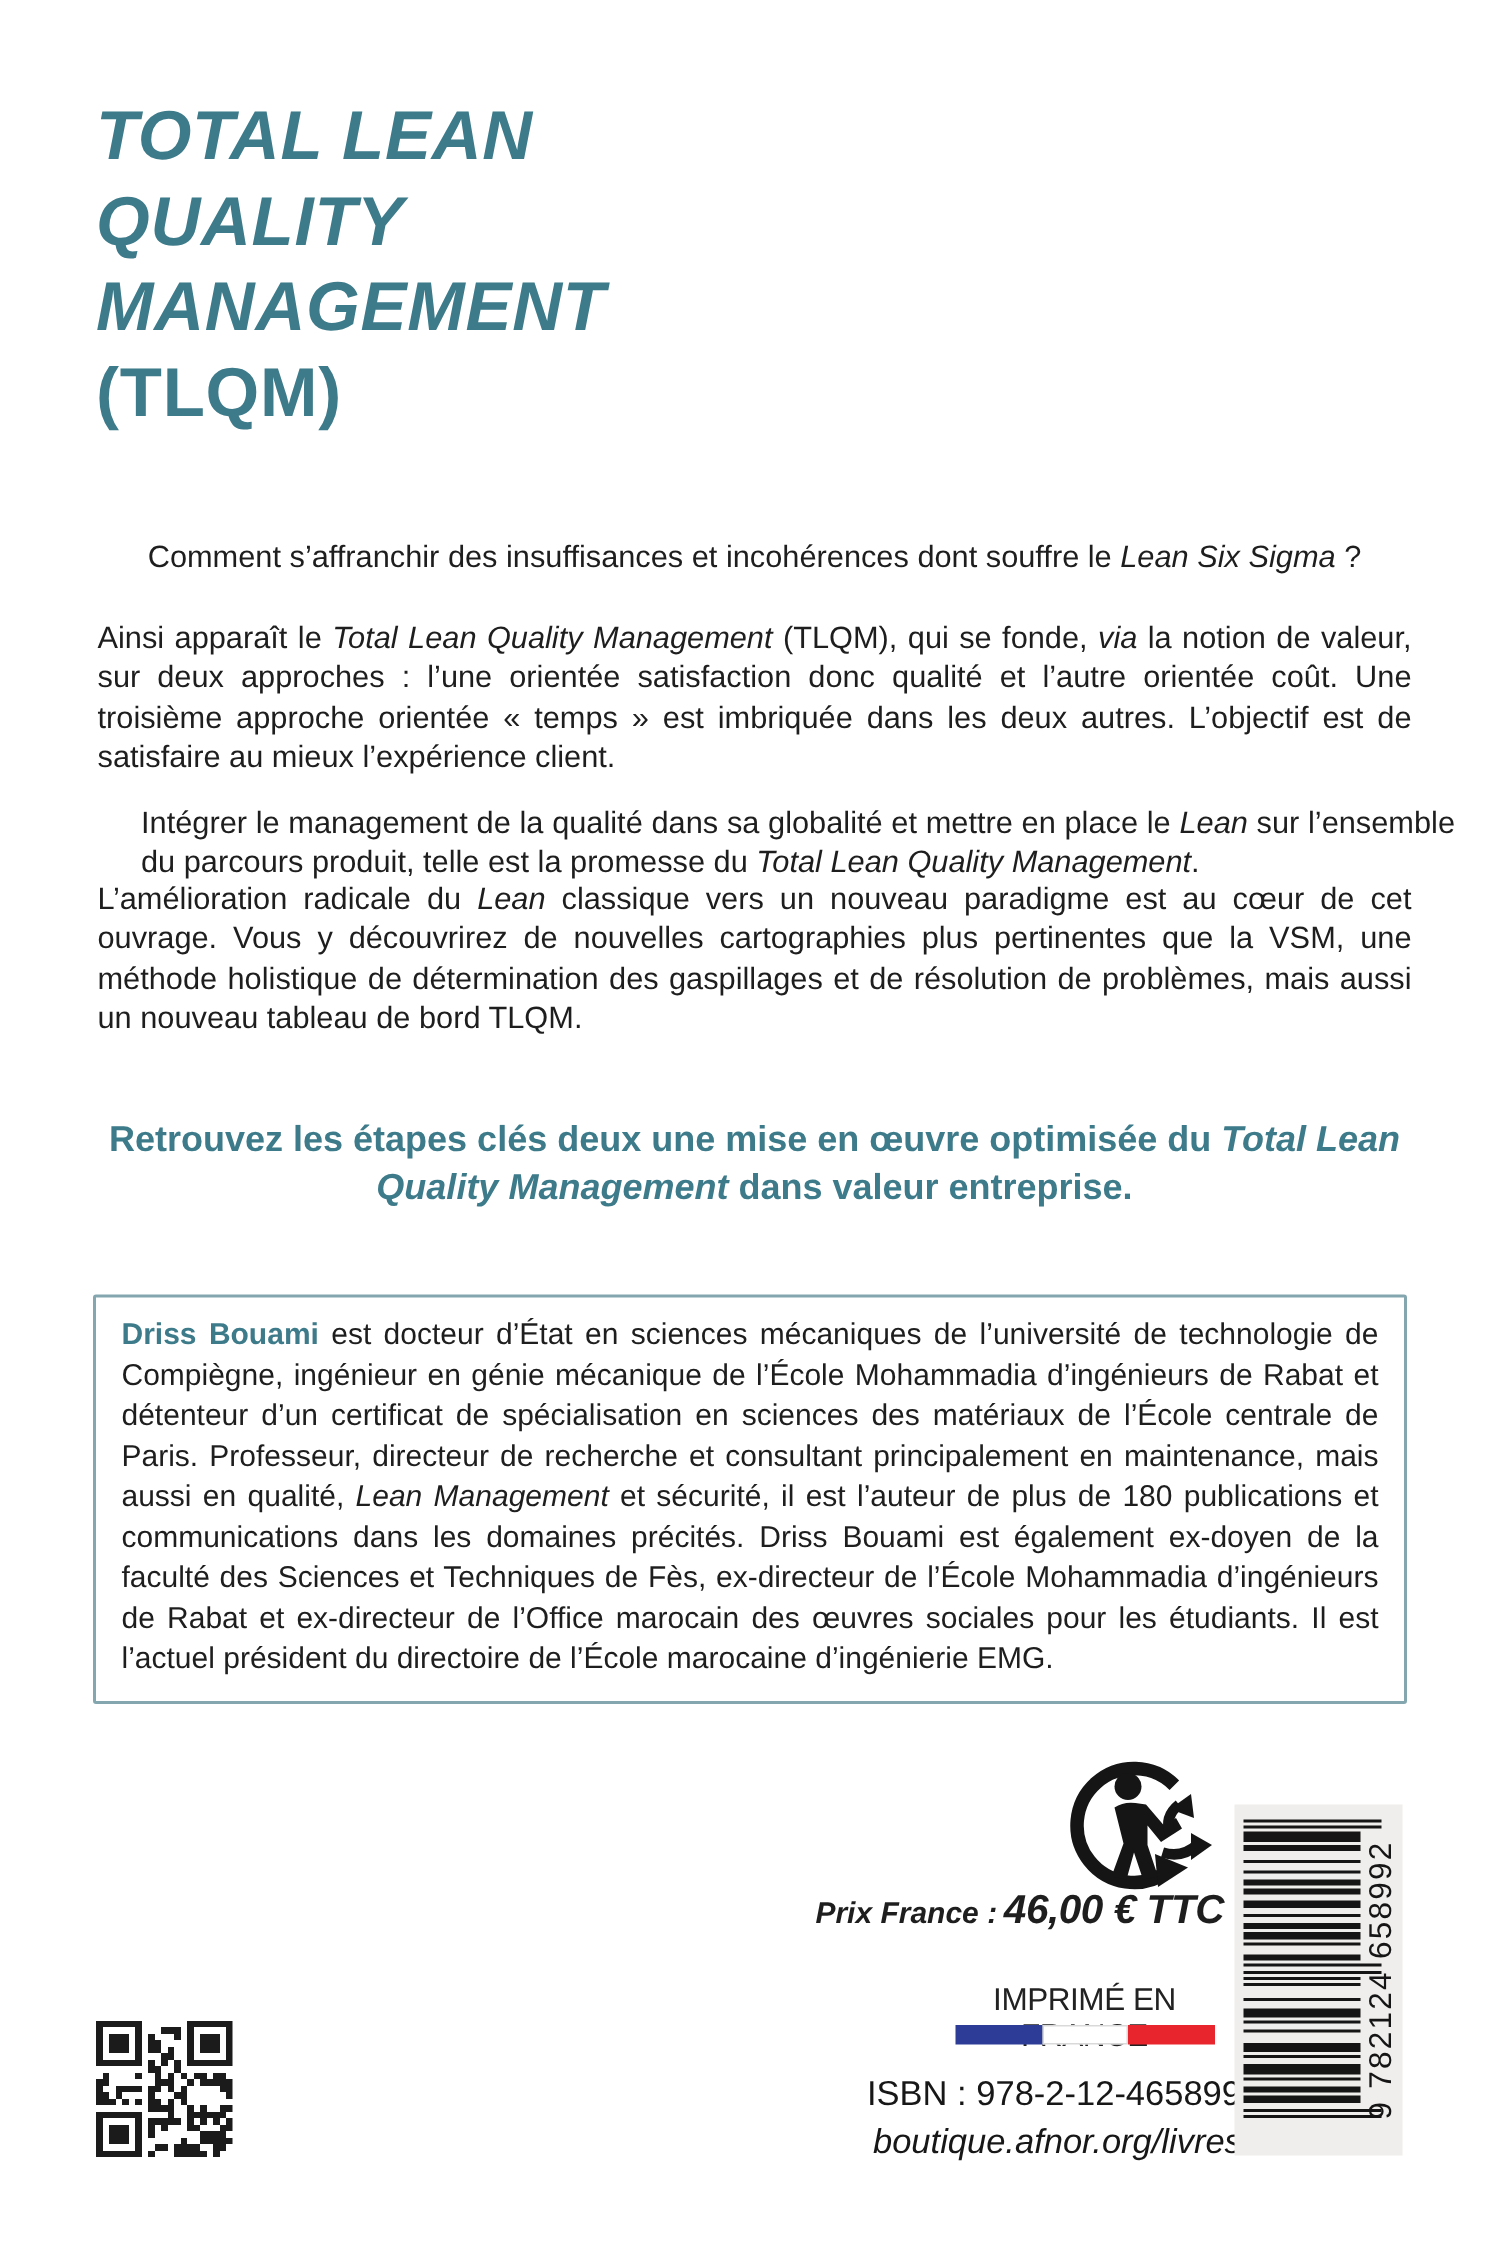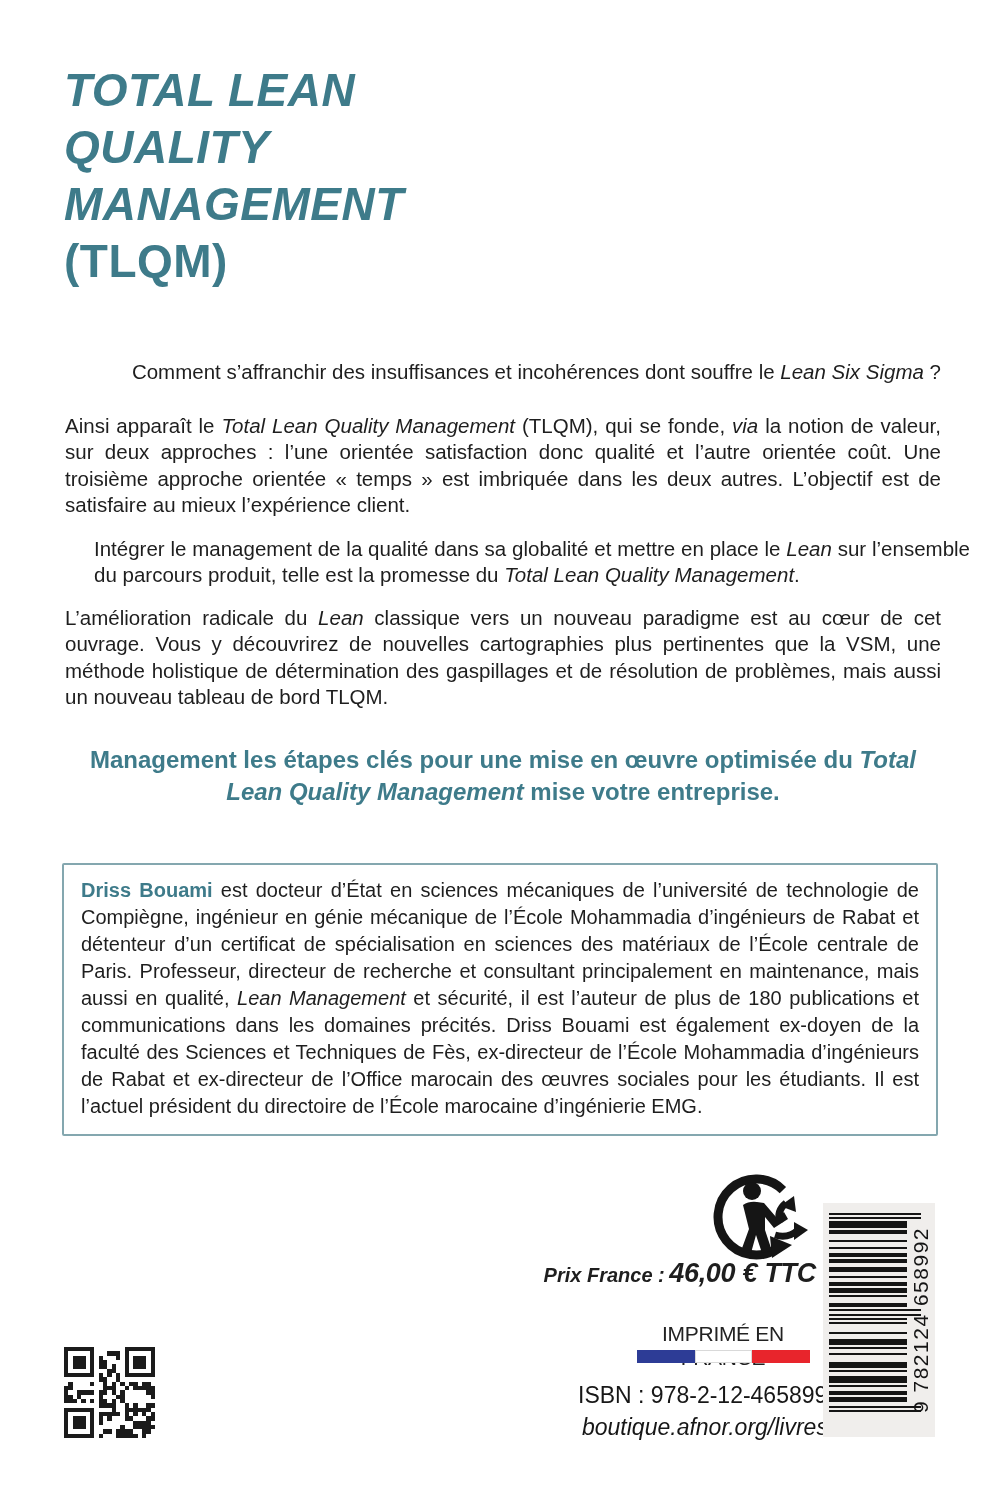--- a/index.html
+++ b/index.html
@@ -13,25 +13,25 @@
     background:#ffffff;overflow:hidden;
     font-family:"Liberation Sans",sans-serif;color:var(--ink);
   }
   
   .title{position:absolute;left:64px;top:62px;line-height:57px;
     font-size:46px;font-weight:800;color:var(--teal);letter-spacing:.5px;}
   .title .it{font-style:italic;}
   
   .para{position:absolute;left:65px;width:876px;font-size:20.5px;line-height:26.5px;
     text-align:justify;color:var(--ink);}
-  .para.first{text-align:right;}
+  .para.first{text-align:center;}
   .p1{top:338px;}
   .p2{top:392px;}
   .p3{top:515px;margin-left:29px;}
-  .p4{top:584px;}
+  .p4{top:566px;}
   
   .cta{position:absolute;left:65px;top:744px;width:876px;text-align:center;
     font-size:24px;line-height:32px;font-weight:700;color:var(--teal);}
   
   .author-box{position:absolute;left:62px;top:863px;width:876px;box-sizing:border-box;
     border:2px solid var(--box-border);border-radius:2px;padding:12px 17px 14px 17px;}
   .author-box .rich{font-size:20px;line-height:27px;text-align:justify;color:var(--ink);}
   .teal{color:var(--teal);}
   
   .triman{position:absolute;left:712px;top:1172px;width:96px;height:90px;}
@@ -66,21 +66,21 @@
     <div class="it">QUALITY</div>
     <div class="it">MANAGEMENT</div>
     <div>(TLQM)</div>
   </div>
 
   <p class="para first p1"><span>Comment s’affranchir des insuffisances et incohérences dont souffre le </span><span style="font-style: italic;">Lean Six Sigma</span><span> ?</span></p>
   <p class="para p2"><span>Ainsi apparaît le </span><span style="font-style: italic;">Total Lean Quality Management</span><span> (TLQM), qui se fonde, </span><span style="font-style: italic;">via</span><span> la notion de valeur, sur deux approches : l’une orientée satisfaction donc qualité et l’autre orientée coût. Une troisième approche orientée «&nbsp;temps&nbsp;» est imbriquée dans les deux autres. L’objectif est de satisfaire au mieux l’expérience client.</span></p>
   <p class="para p3"><span>Intégrer le management de la qualité dans sa globalité et mettre en place le </span><span style="font-style: italic;">Lean</span><span> sur l’ensemble du parcours produit, telle est la promesse du </span><span style="font-style: italic;">Total Lean Quality Management</span><span>.</span></p>
   <p class="para p4"><span>L’amélioration radicale du </span><span style="font-style: italic;">Lean</span><span> classique vers un nouveau paradigme est au cœur de cet ouvrage. Vous y découvrirez de nouvelles cartographies plus pertinentes que la VSM, une méthode holistique de détermination des gaspillages et de résolution de problèmes, mais aussi un nouveau tableau de bord TLQM.</span></p>
 
-  <div class="cta"><span>Management les étapes clés pour une mise en œuvre optimisée du </span><span style="font-style: italic;">Total Lean Quality Management</span><span> mise votre entreprise.</span></div>
+  <div class="cta"><span>Retrouvez les étapes clés deux une mise en œuvre optimisée du </span><span style="font-style: italic;">Total Lean Quality Management</span><span> dans valeur entreprise.</span></div>
 
   <div class="author-box">
     <div class="rich"><span class="teal" style="font-weight: 700;">Driss Bouami</span><span> est docteur d’État en sciences mécaniques de l’université de technologie de Compiègne, ingénieur en génie mécanique de l’École Mohammadia d’ingénieurs de Rabat et détenteur d’un certificat de spécialisation en sciences des matériaux de l’École centrale de Paris. Professeur, directeur de recherche et consultant principalement en maintenance, mais aussi en qualité, </span><span style="font-style: italic;">Lean Management</span><span> et sécurité, il est l’auteur de plus de 180 publications et communications dans les domaines précités. Driss Bouami est également ex-doyen de la faculté des Sciences et Techniques de Fès, ex-directeur de l’École Mohammadia d’ingénieurs de Rabat et ex-directeur de l’Office marocain des œuvres sociales pour les étudiants. Il est l’actuel président du directoire de l’École marocaine d’ingénierie EMG.</span></div>
   </div>
 
   <div class="triman">
     <svg viewBox="0 0 96 90" width="96" height="90" aria-hidden="true">
       <g fill="#151515" stroke="none">
         <path d="M70.9 18.1 A38 38 0 1 0 65.8 76.1" fill="none" stroke="#151515" stroke-width="9"></path>
         <polygon points="60,86 80,73 58,64"></polygon>

